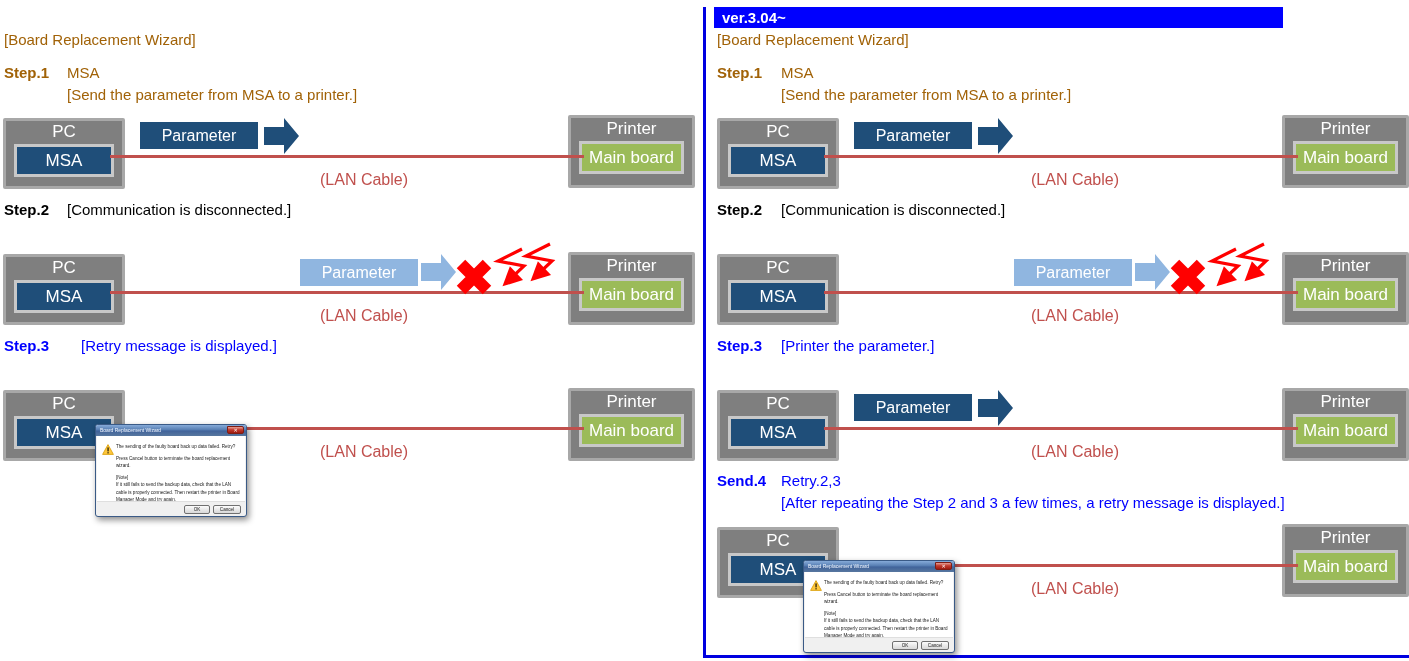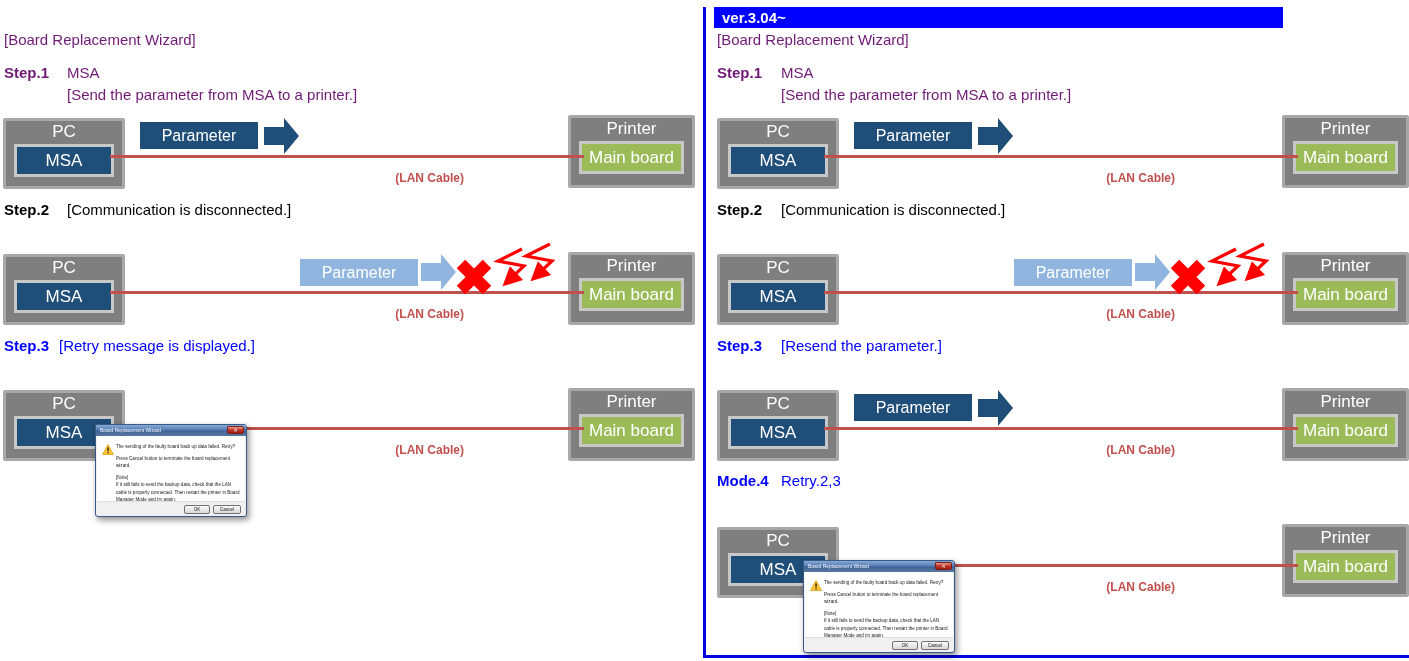--- a/index.html
+++ b/index.html
@@ -2,40 +2,40 @@
 <html><head>
 <meta charset="utf-8">
 <style>
   * { margin:0; padding:0; box-sizing:border-box; }
   body { background:#fff; font-family:"Liberation Sans", sans-serif; }
   .stage { position:relative; width:1409px; height:661px; background:#fff; overflow:hidden; }
 
   .hdr { position:absolute; height:21px; background:#0000FE; color:#fff;
          font-size:15px; font-weight:bold; line-height:21px; padding-left:8px; }
   .divider { position:absolute; background:#0000E0; }
-  .t15 { position:absolute; font-size:15px; line-height:19px; color:#701a75; white-space:nowrap; }
+  .t15 { position:absolute; font-size:15px; line-height:19px; color:#a16207; white-space:nowrap; }
   .b { font-weight:bold; }
   .c-red { color:#000000; }
   .c-blue { color:#0000FF; }
 
   .dev { position:absolute; width:122px; height:71px; background:#7F7F7F;
          border:3px solid #A8A8A8; border-radius:2px; }
   .dev-label { color:#fff; font-size:17px; text-align:center; line-height:21px; }
   .inner { position:absolute; left:8px; right:8px; top:23px; height:33px;
            border:3px solid #C8C8C8; color:#fff; font-size:17px; text-align:center; line-height:27px; }
   .msa { background:#1F4E79; }
   .board { background:#9BBB59; }
 
   .rline { position:absolute; height:3px; background:#C0504D; z-index:2; }
   .param { position:absolute; width:118px; height:27px; color:#fff; font-size:16px;
            text-align:center; line-height:27px; z-index:3; }
   .param.dark { background:#1F4E79; }
   .param.light { background:#90B6E0; }
   .arr { position:absolute; z-index:3; }
-  .lan { position:absolute; width:200px; text-align:right; font-size:12px; font-weight:bold;
+  .lan { position:absolute; width:200px; text-align:center; font-size:16px; font-weight:normal;
          color:#C0504D; white-space:nowrap; }
   .xmark, .bolts { position:absolute; z-index:3; }
 
   
   .dlg { position:absolute; width:152px; height:93px; background:#F0F0F0;
          border:1px solid #3A5A86; border-radius:3px; box-shadow:2px 3px 6px rgba(0,0,0,.45);
          z-index:6; font-size:4.6px; color:#1a1a1a; }
   .dlg-title { height:11px; background:linear-gradient(#86ABD9, #5279AE 48%, #40629A 52%, #57779F);
                color:#F2F7FF; font-size:5px; line-height:11px; padding-left:4px;
                border-radius:2px 2px 0 0; white-space:nowrap; overflow:hidden; }
@@ -116,21 +116,21 @@
       <path d="M58,3 L34,15 L60,20 L42,37" fill="none" stroke="#FF0000" stroke-width="3.2" marker-end="url(#lbA)"></path>
     </svg>
   </span>
   <div class="lan" style="left:264px;top:307px;">(LAN Cable)</div>
   <div class="dev" style="left:568px;top:252px;width:127px;height:73px;">
     <div class="dev-label">Printer</div>
     <div class="inner board">Main board</div>
   </div>
 
   <div class="t15 b c-blue" style="left:4px;top:336px;">Step.3</div>
-  <div class="t15 c-blue" style="left:59px;top:336px;">[Retry message is displayed.]</div>
+  <div class="t15 c-blue" style="left:81px;top:336px;">[Retry message is displayed.]</div>
 
   <div class="rline" style="left:110px;top:427px;width:474px;"></div>
   <div class="dev" style="left:3px;top:390px;">
     <div class="dev-label">PC</div>
     <div class="inner msa">MSA</div>
   </div>
   <div class="lan" style="left:264px;top:443px;">(LAN Cable)</div>
   <div class="dev" style="left:568px;top:388px;width:127px;height:73px;">
     <div class="dev-label">Printer</div>
     <div class="inner board">Main board</div>
@@ -212,41 +212,42 @@
       <path d="M58,3 L34,15 L60,20 L42,37" fill="none" stroke="#FF0000" stroke-width="3.2" marker-end="url(#lbB)"></path>
     </svg>
   </span>
   <div class="lan" style="left:975px;top:307px;">(LAN Cable)</div>
   <div class="dev" style="left:1282px;top:252px;width:127px;height:73px;">
     <div class="dev-label">Printer</div>
     <div class="inner board">Main board</div>
   </div>
 
   <div class="t15 b c-blue" style="left:717px;top:336px;">Step.3</div>
-  <div class="t15 c-blue" style="left:781px;top:336px;">[Resend the parameter.]</div>
+  <div class="t15 c-blue" style="left:781px;top:336px;">[Printer the parameter.]</div>
 
   <div class="rline" style="left:824px;top:427px;width:474px;"></div>
   <div class="dev" style="left:717px;top:390px;">
     <div class="dev-label">PC</div>
     <div class="inner msa">MSA</div>
   </div>
   <div class="param dark" style="left:854px;top:394px;">Parameter</div>
   <span class="arr" style="left:978px;top:388px;color:#1F4E79;">
     <svg width="36" height="40" viewBox="0 0 36 40">
         <polygon points="0,11 20,11 20,2 35,20 20,38 20,29 0,29" fill="currentColor"></polygon>
       </svg>
   </span>
   <div class="lan" style="left:975px;top:443px;">(LAN Cable)</div>
   <div class="dev" style="left:1282px;top:388px;width:127px;height:73px;">
     <div class="dev-label">Printer</div>
     <div class="inner board">Main board</div>
   </div>
 
-  <div class="t15 b c-blue" style="left:717px;top:471px;">Mode.4</div>
+  <div class="t15 b c-blue" style="left:717px;top:471px;">Send.4</div>
   <div class="t15 c-blue" style="left:781px;top:471px;">Retry.2,3</div>
+  <div class="t15 c-blue" style="left:781px;top:493px;">[After repeating the Step 2 and 3 a few times, a retry message is displayed.]</div>
 
   <div class="rline" style="left:824px;top:564px;width:474px;"></div>
   <div class="dev" style="left:717px;top:527px;">
     <div class="dev-label">PC</div>
     <div class="inner msa">MSA</div>
   </div>
   <div class="lan" style="left:975px;top:580px;">(LAN Cable)</div>
   <div class="dev" style="left:1282px;top:524px;width:127px;height:73px;">
     <div class="dev-label">Printer</div>
     <div class="inner board">Main board</div>

